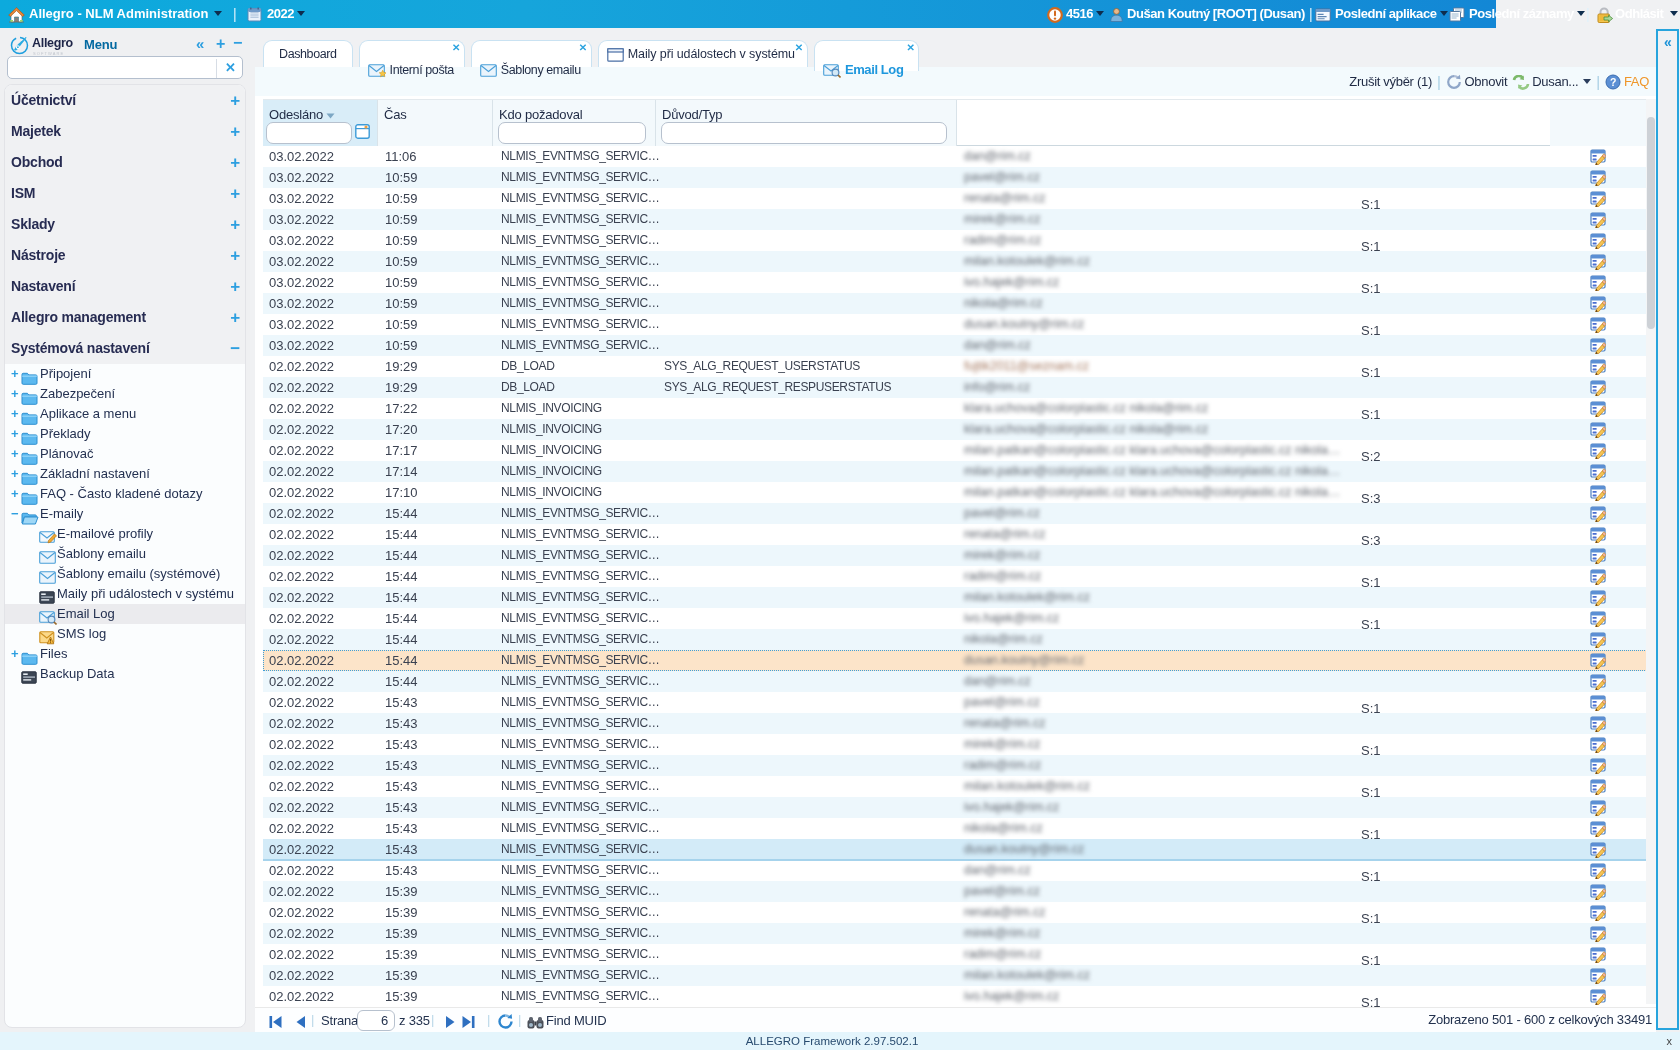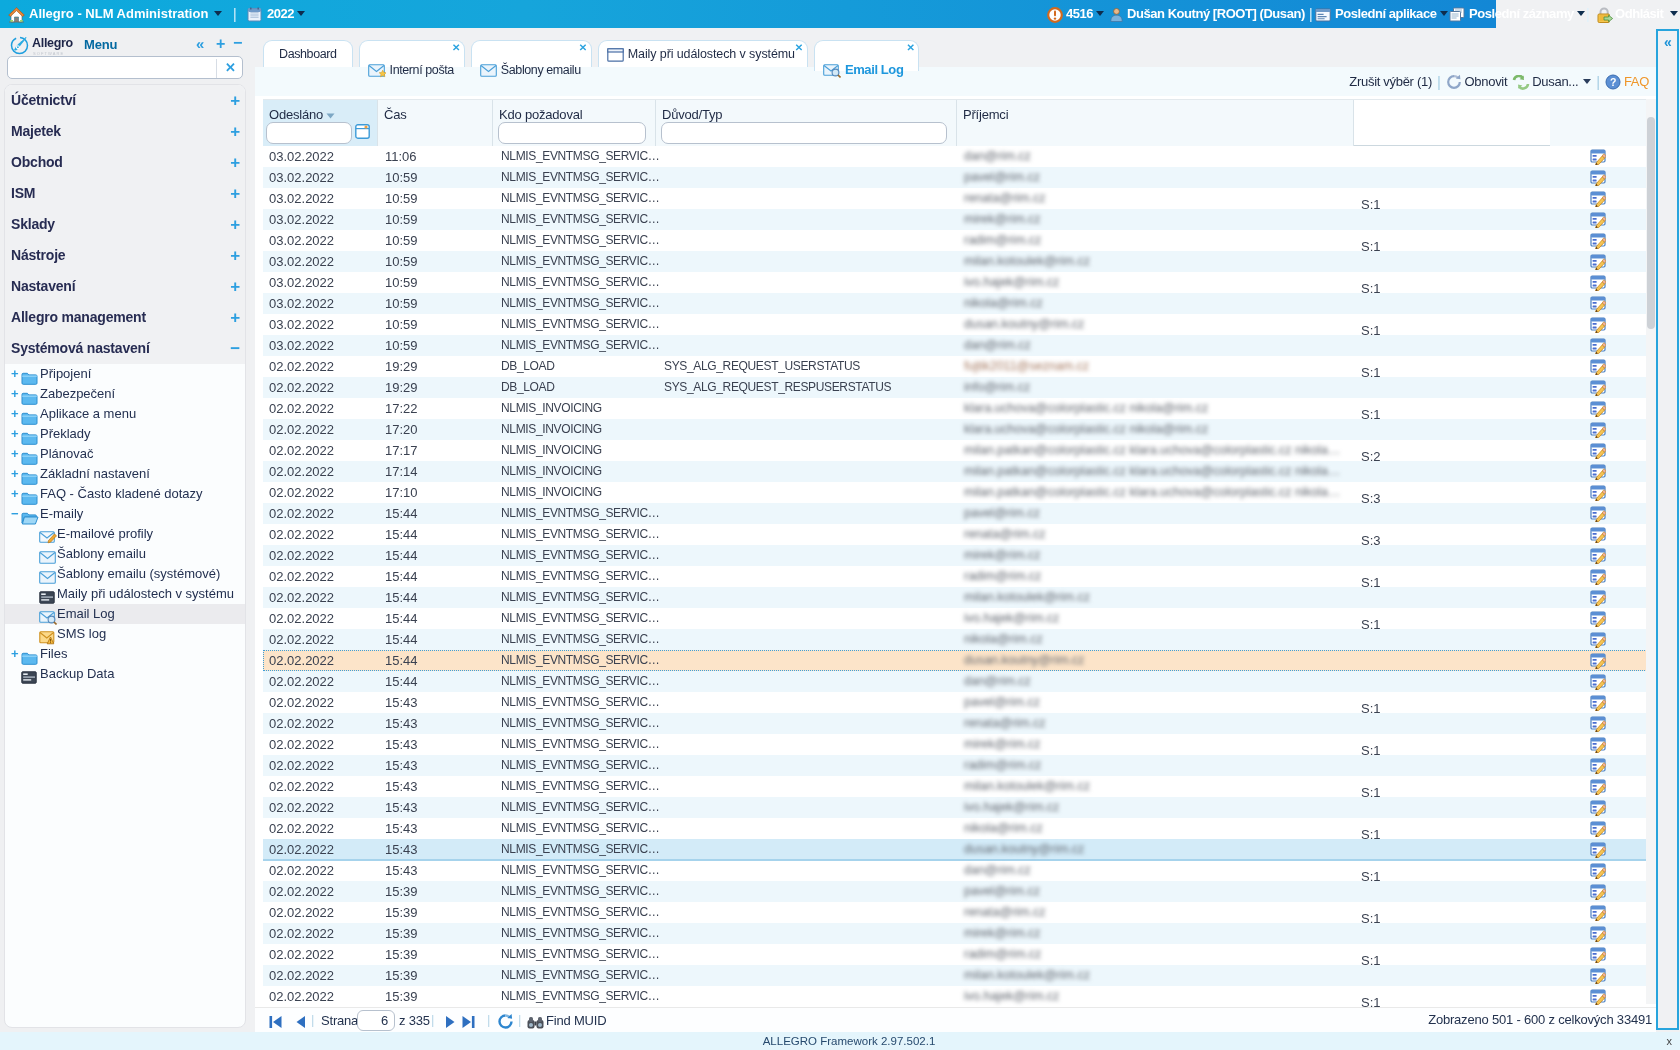--- a/index.html
+++ b/index.html
@@ -53,21 +53,21 @@
 .row.sel { background:#fce4c9 !important; outline:1px dotted #3f9fd8; outline-offset:-1px; }
 .row.cur { background:#d3ebf8 !important; box-shadow:0 1px 0 #a6d3ec, 0 -1px 0 #a6d3ec inset; }
 #vscroll { position:absolute; left:1391px; top:3px; width:10px; height:905px; background:#f4f5f6; }
 #vscroll .thumb { position:absolute; left:1px; top:18px; width:8px; height:212px; background:#cdd1d6; border-radius:4px; }
 #pager { position:absolute; left:255px; top:1007px; width:1401px; height:25px; background:#fdfeff; border-top:1px solid #e9e9e9; font-size:13px; color:#23324e; letter-spacing:-0.2px; }
 #pager div { white-space:nowrap; }
 #pager .vsep { color:#b9d7e8; }
 #pgbox { width:38px; height:21px; background:#fff; border:1px solid #b7c1ce; border-radius:6px; text-align:right; padding:2px 6px 0 0; font-size:13px; }
 #zobrazeno { position:absolute; right:28px; top:1012px; font-size:13px; color:#23324e; letter-spacing:-0.2px; }
 #footer { position:absolute; left:0; top:1032px; width:1680px; height:18px; background:#e4f5fc; }
-#footer .c { position:absolute; left:0; width:1664px; text-align:center; top:3px; font-size:11.5px; color:#274a6e;margin-left:17px; }
+#footer .c { position:absolute; left:0; width:1664px; text-align:center; top:3px; font-size:11.5px; color:#274a6e; }
 #footer .x { position:absolute; right:8px; top:3px; font-size:11px; color:#444; }
 </style>
 </head>
 <body>
 
 <div id="topbar">
 <div class="it" style="left:8px;"><svg class="ic" width="17" height="16" viewBox="0 0 17 16">
         <path d="M8.5 1 L16 8 L14 8 L14 15 L10.5 15 L10.5 10 L6.5 10 L6.5 15 L3 15 L3 8 L1 8 Z" fill="#fff" stroke="#666" stroke-width="0.6"></path>
         <path d="M8.5 0.8 L16.3 8.1 L14.6 9.4 L8.5 3.6 L2.4 9.4 L0.7 8.1 Z" fill="#e8893a" stroke="#a85a1e" stroke-width="0.7"></path>
         <rect x="7" y="10.5" width="3" height="4.5" fill="#8a8078"></rect>
@@ -349,23 +349,20 @@
 <span class="t">Čas</span>
 </div>
 <div class="hcell" style="left:230px; width:163px; background:#f3f9fc;">
 <span class="t">Kdo požadoval</span>
 <span class="finput" style="left:5px; top:22px; width:148px;"></span>
 </div>
 <div class="hcell" style="left:393px; width:301px; background:#f3f9fc;">
 <span class="t">Důvod/Typ</span>
 <span class="finput" style="left:5px; top:22px; width:286px;"></span>
 </div>
-<div class="hcell" style="left:694px; width:397px; background:#f3f9fc;">
-<span class="t">Příjemci</span>
-</div>
 <div class="hcell" style="left:1287px; width:97px; background:#f3f9fc;">
 </div>
 </div>
 <div id="rows">
 <div class="row">
         <span class="c1">03.02.2022</span>
         <span class="c2">11:06</span>
         <span class="c3">NLMIS_EVNTMSG_SERVIC…</span>
         <span class="c5">dan@rim.cz</span>
         <span class="c6">S:1</span>

